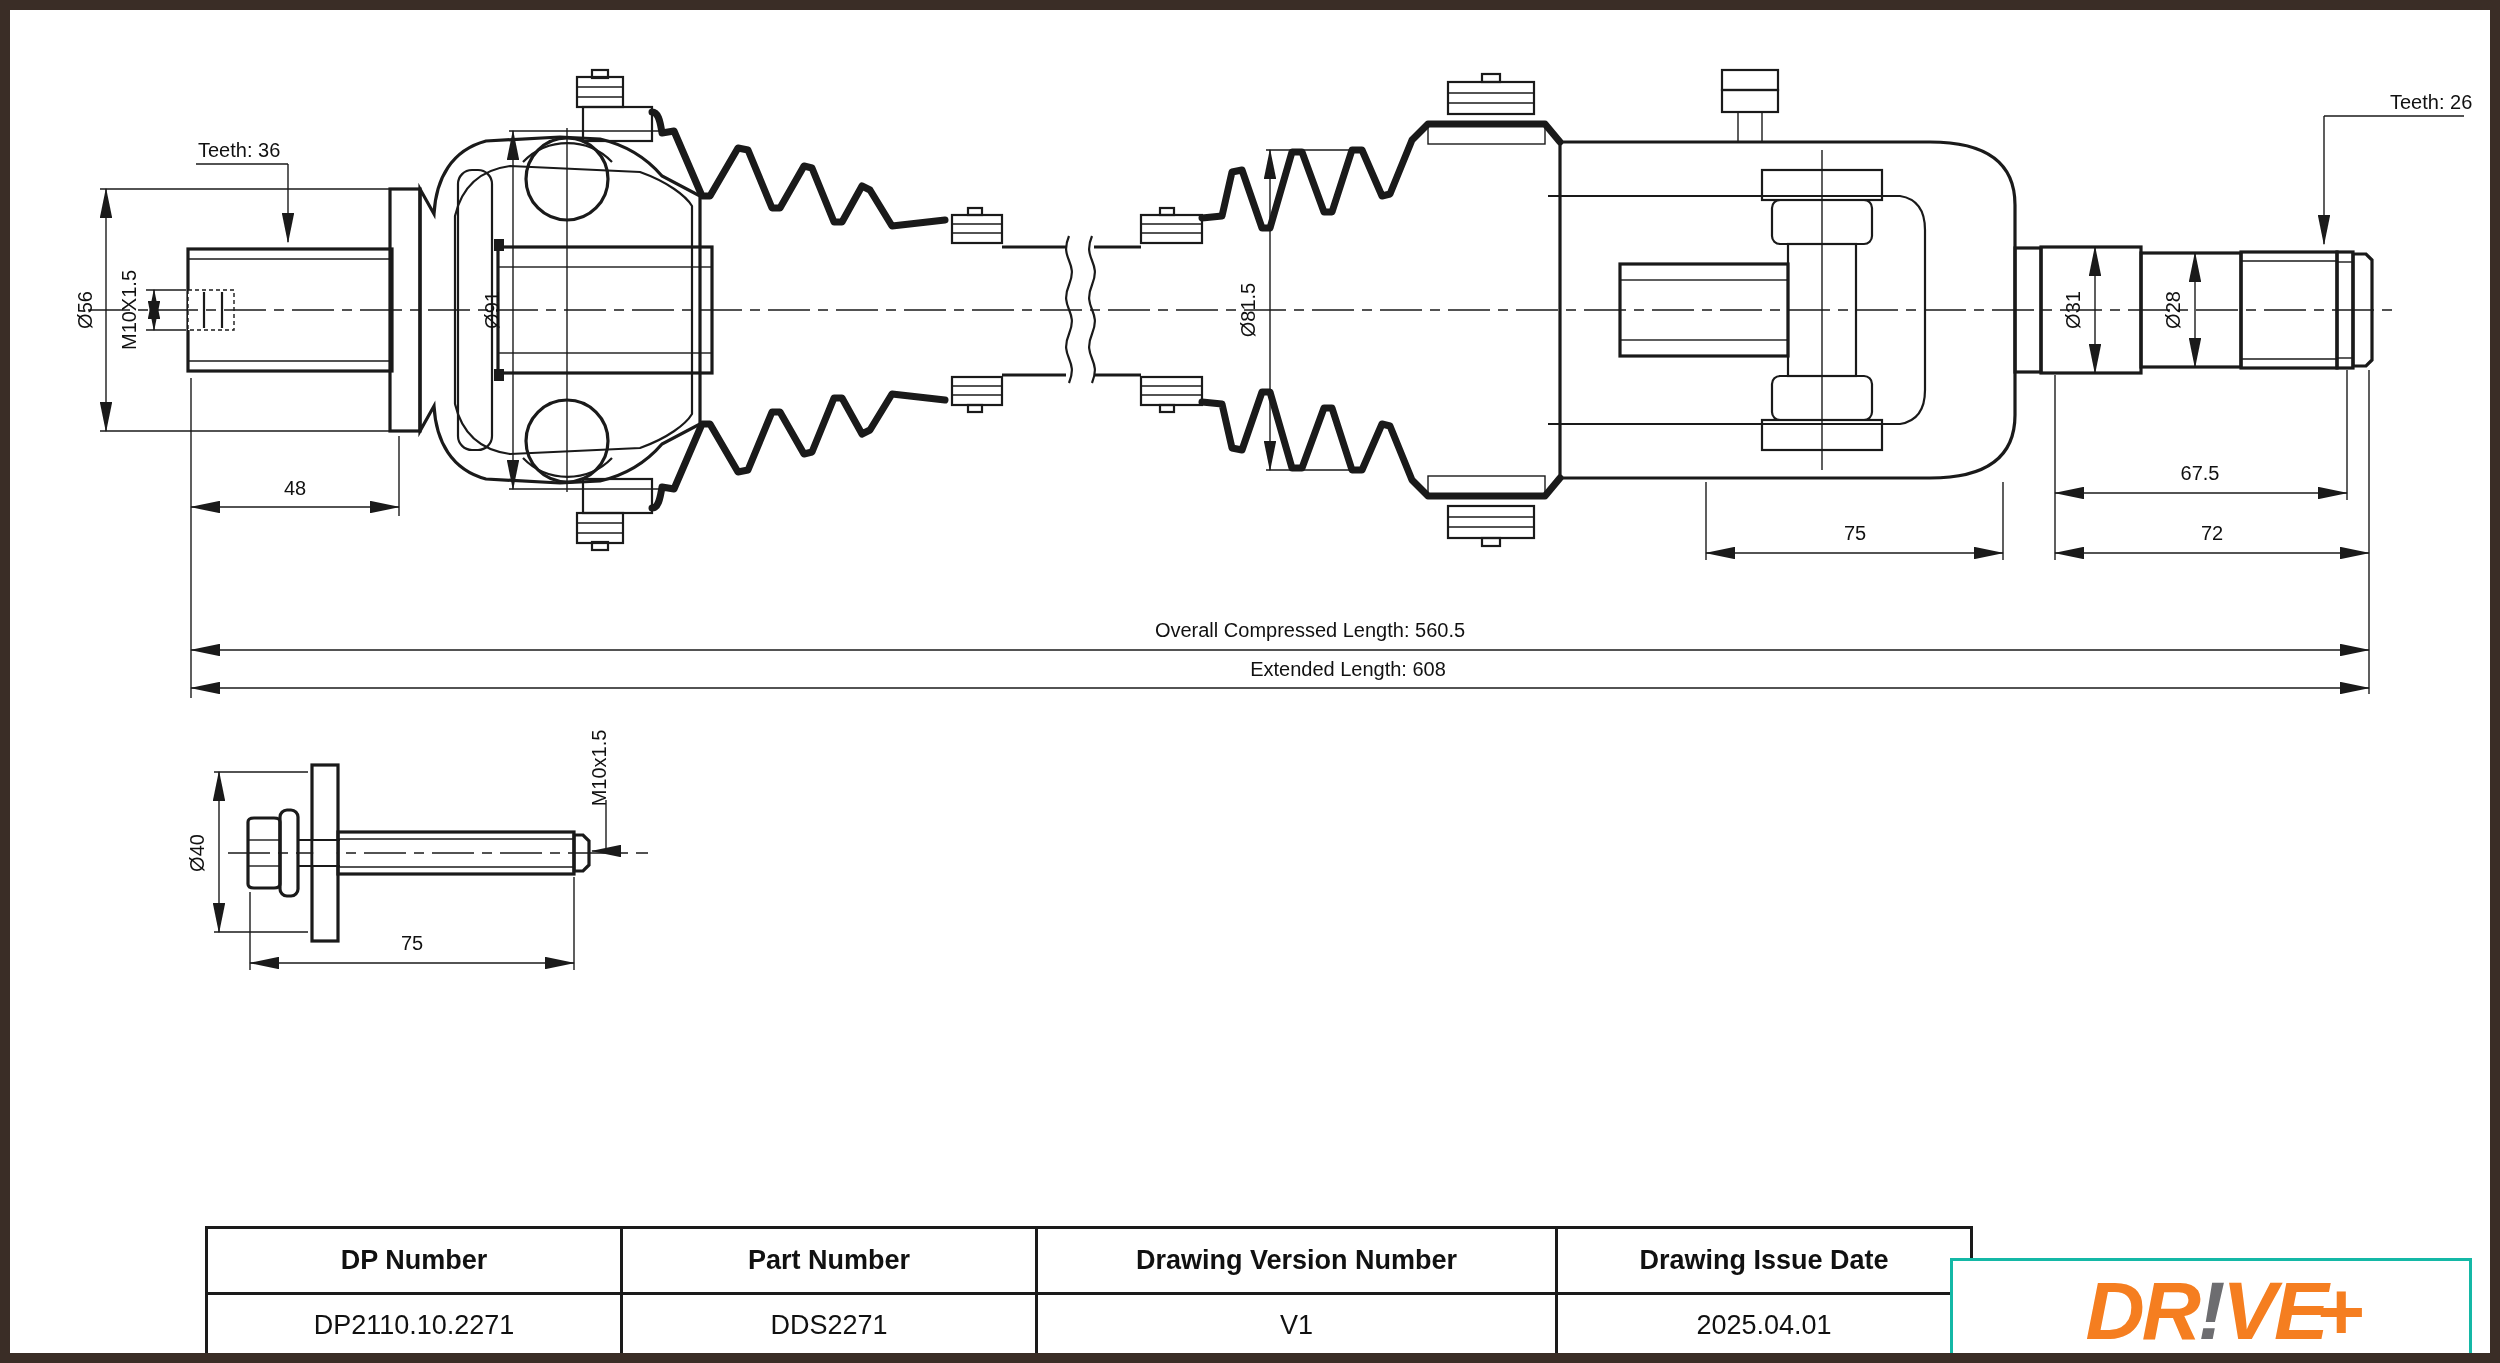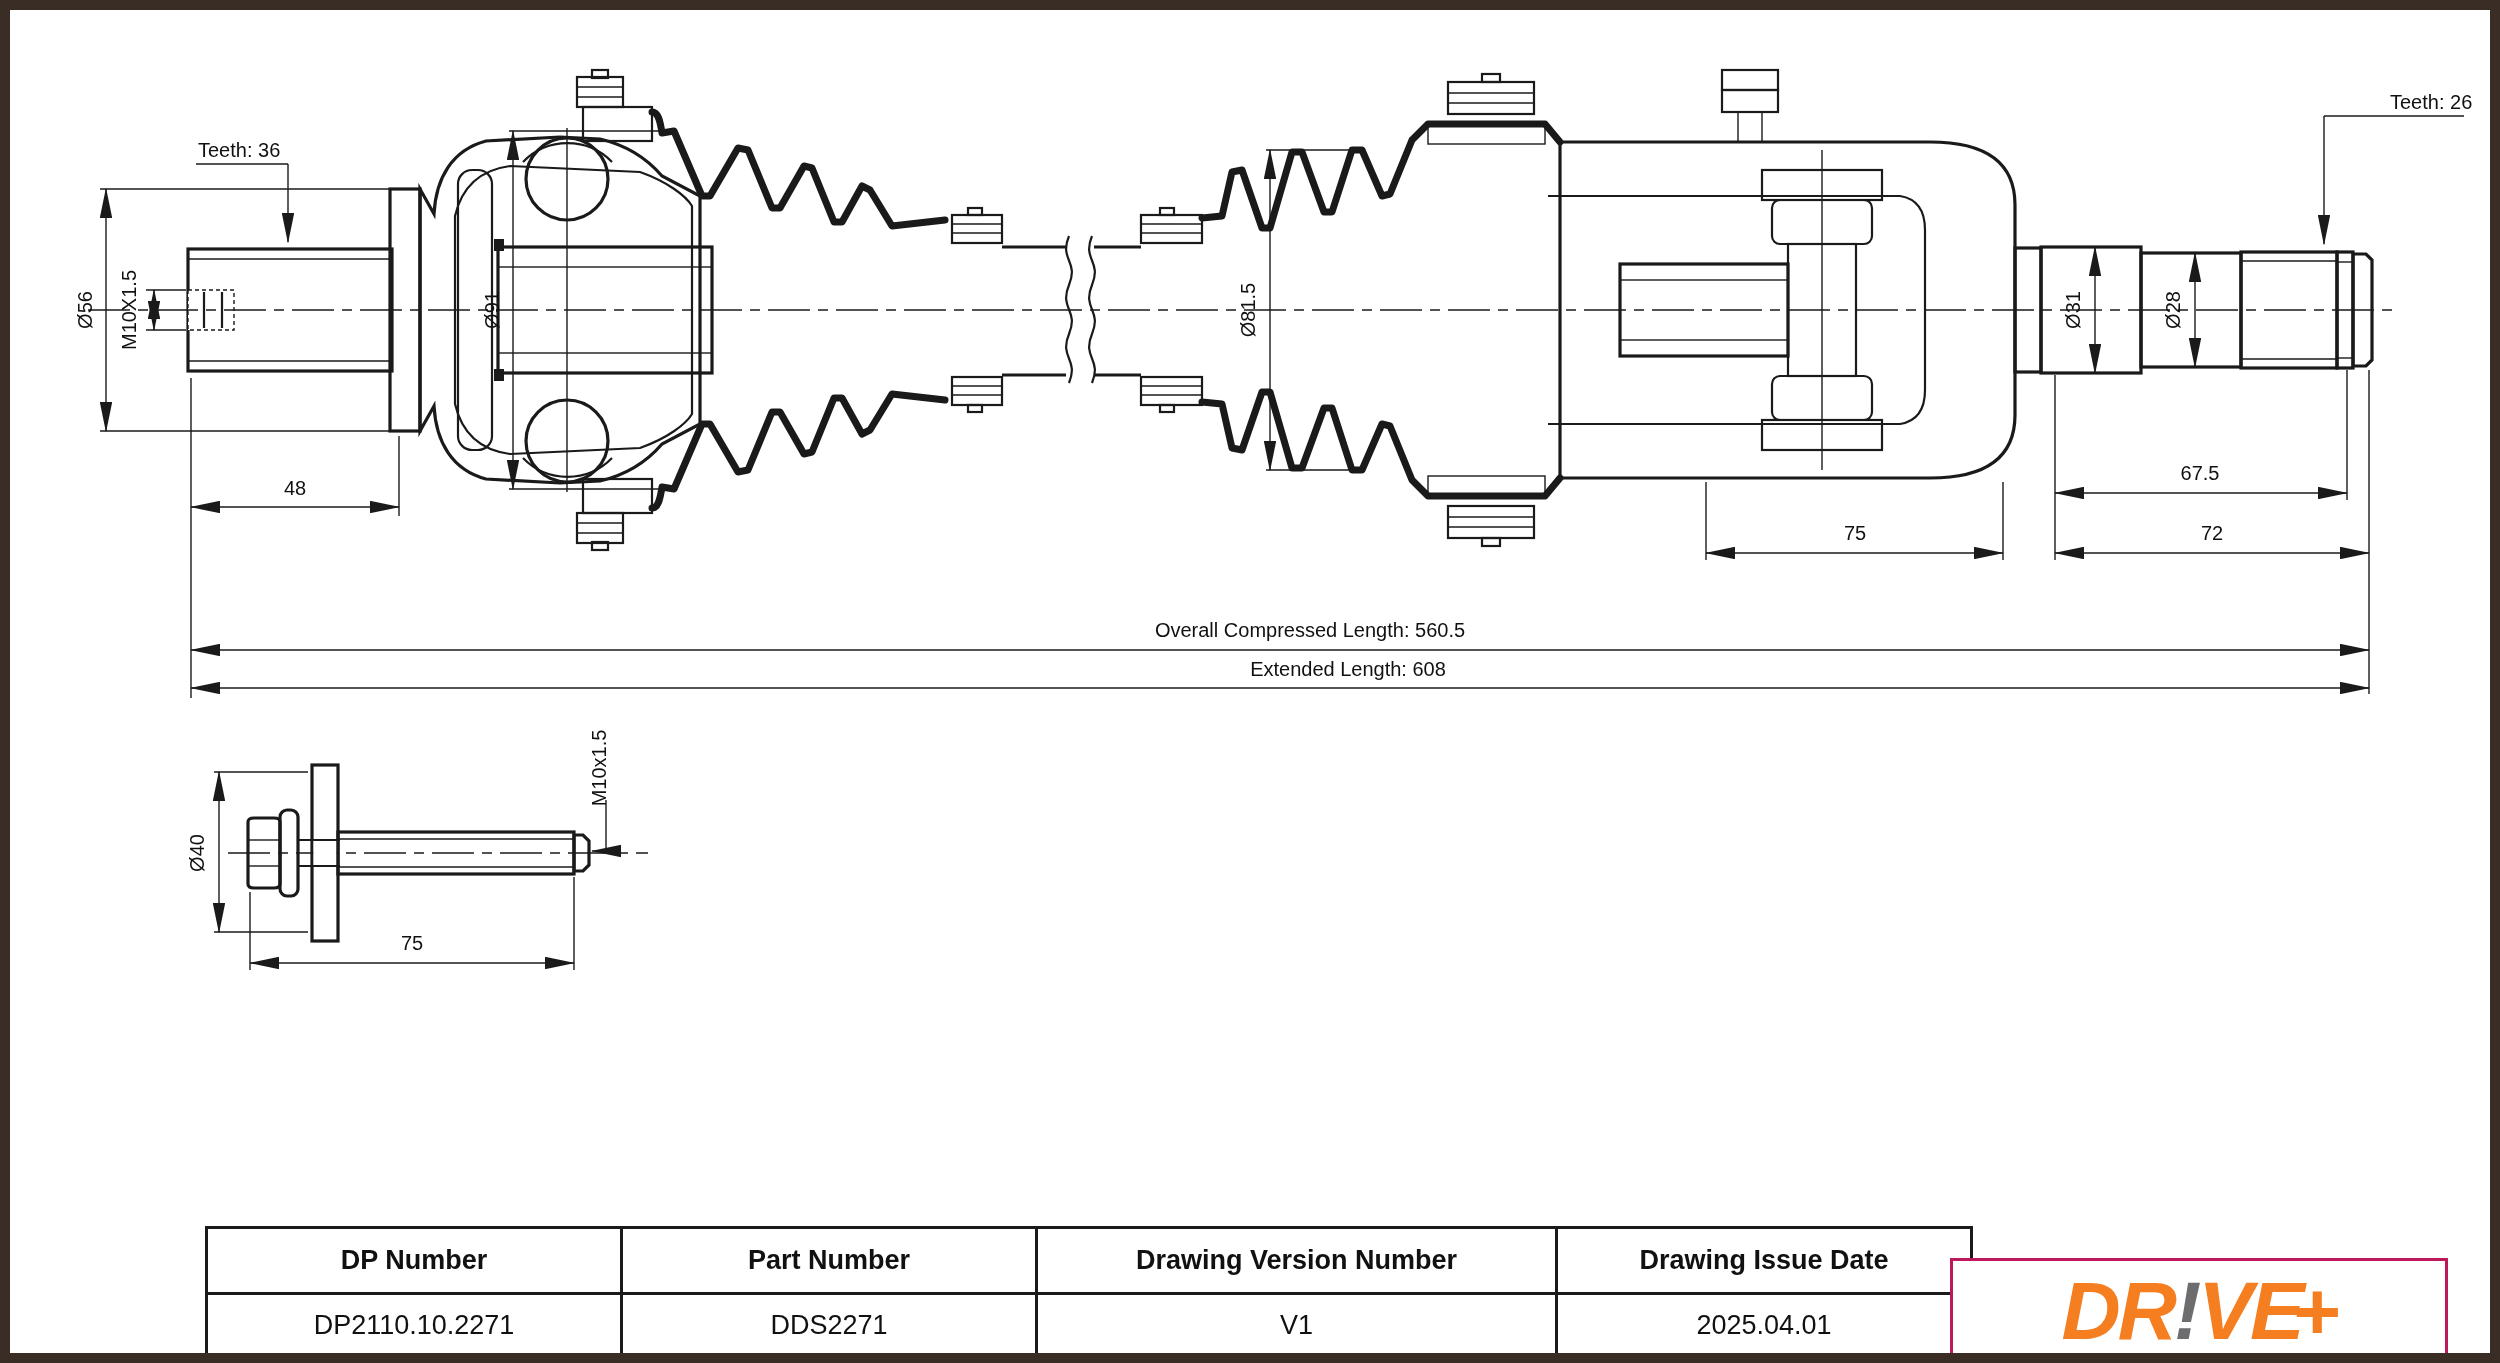--- a/index.html
+++ b/index.html
@@ -22,24 +22,24 @@
   #titleblock table{border-collapse:collapse;width:100%;height:100%;table-layout:fixed;}
   #titleblock th,#titleblock td{
     border:3px solid #1a1a1a;text-align:center;vertical-align:middle;
     font-size:27px;color:#111;background:#fff;
   }
   #titleblock th{font-weight:bold;}
   #titleblock td{font-weight:normal;}
 
   #logo{
     position:absolute;left:1940px;top:1248px;width:492px;height:100px;
-    border:3px solid #be185d;background:#fff;
+    border:3px solid #14b8a6;background:#fff;
     display:flex;align-items:center;justify-content:center;
     font-style:italic;font-weight:bold;font-size:82px;letter-spacing:-3px;
-    transform-origin:center;white-space:nowrap;
+    transform-origin:center;white-space:nowrap;padding-left:24px;
   }
   #logo .or{color:#F57E20;}
   #logo .gr{color:#6d6d70;}
   #logo .plus{color:#F57E20;margin-left:-10px;font-weight:bold;}
 </style>
 </head>
 <body>
 
 <div id="page">
 

